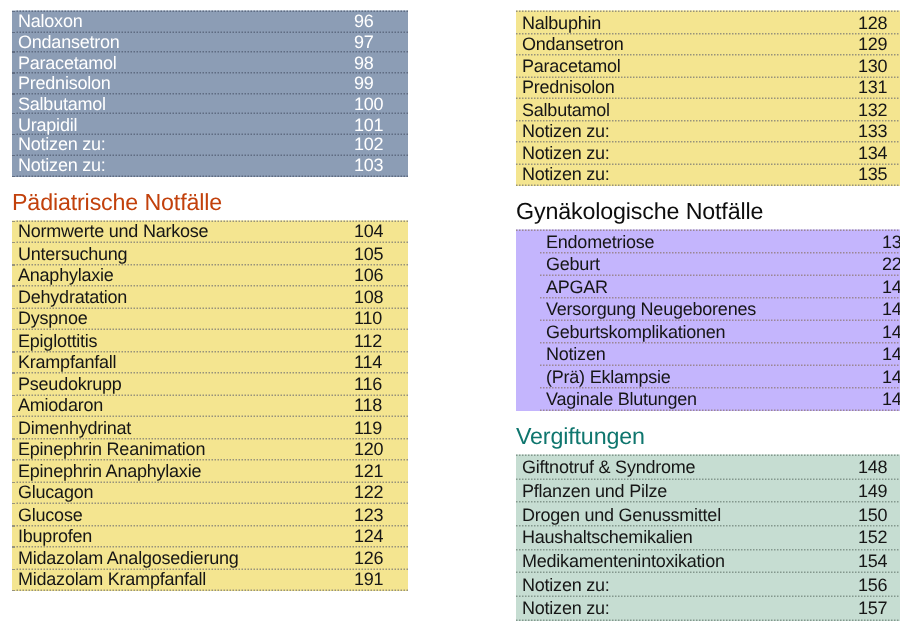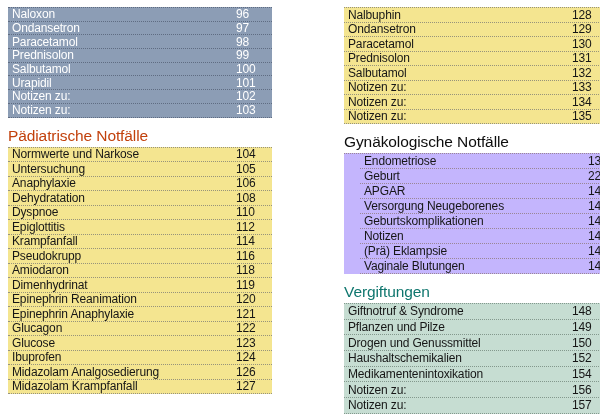--- a/index.html
+++ b/index.html
@@ -144,21 +144,21 @@
         <div class="row">
           <span class="label">Ibuprofen</span>
           <span class="num">124</span>
         </div>
         <div class="row">
           <span class="label">Midazolam Analgosedierung</span>
           <span class="num">126</span>
         </div>
         <div class="row">
           <span class="label">Midazolam Krampfanfall</span>
-          <span class="num">127</span>
+          <span class="num">191</span>
         </div>
       </div>
     </div>
     <div class="col col-1">
       <div class="box v-yellow" style="background: rgb(244, 229, 144);">
         <div class="row">
           <span class="label">Nalbuphin</span>
           <span class="num">128</span>
         </div>
         <div class="row">

